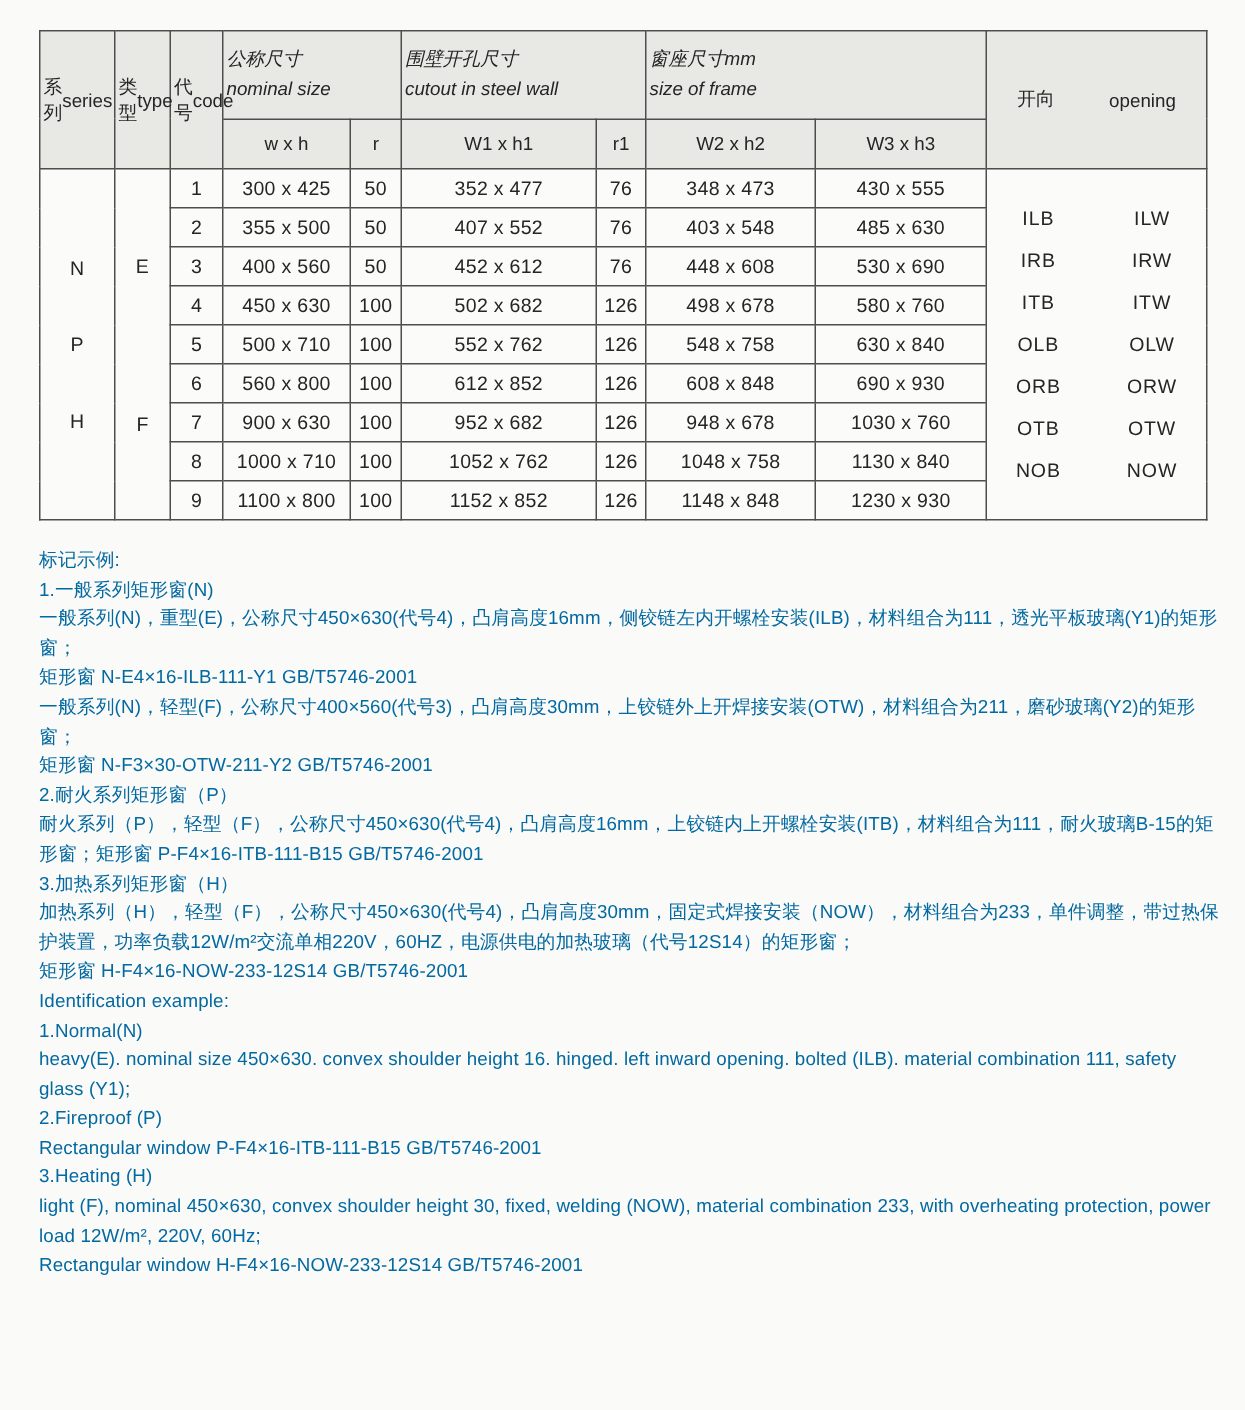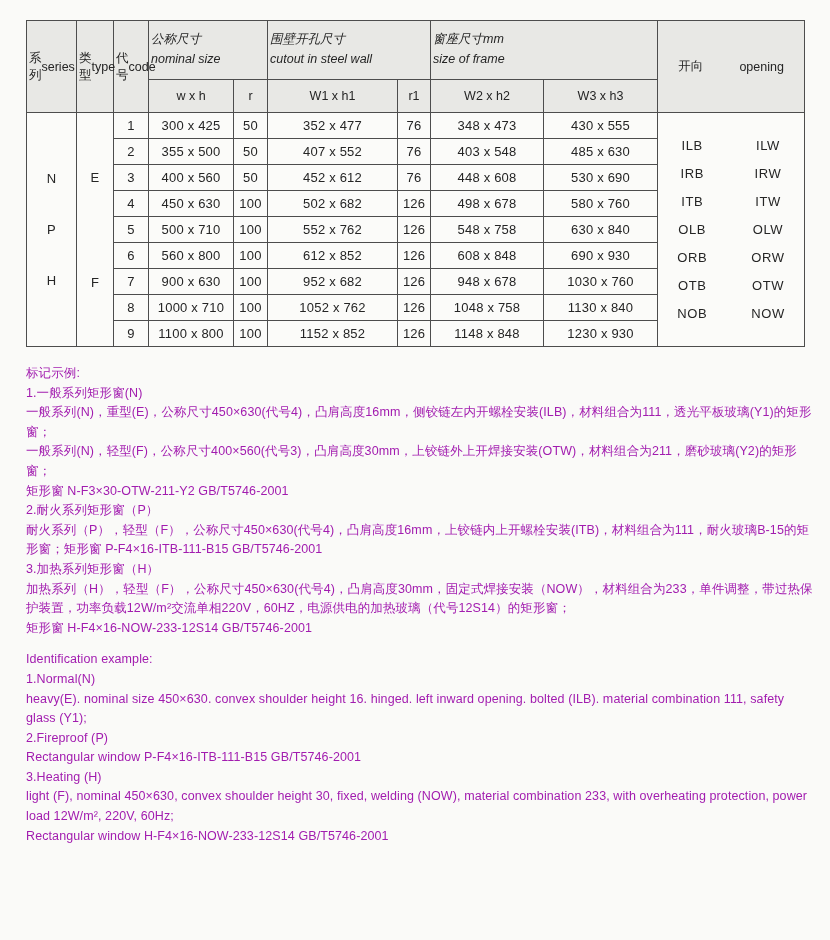--- a/index.html
+++ b/index.html
@@ -60,21 +60,21 @@
     justify-content: center;
     font-size: 13px;
     letter-spacing: 0.6px;
   }
 
   
   .notes { margin-top: 17px; width: 788px; }
   .note-line {
     font-size: 12.5px;
     line-height: 19.6px;
-    color: #a21caf;
+    color: #0369a1;
     letter-spacing: 0.1px;
     word-break: break-word;
   }
 </style>
 </head>
 <body>
 
 <div class="page">
 
   <table class="spec">
@@ -257,29 +257,30 @@
           <td>1148 x 848</td>
           <td>1230 x 930</td>
         </tr>
       </tbody>
   </table>
 
   <div class="notes">
       <div class="note-line">标记示例:</div>
       <div class="note-line">1.一般系列矩形窗(N)</div>
       <div class="note-line">一般系列(N)，重型(E)，公称尺寸450×630(代号4)，凸肩高度16mm，侧铰链左内开螺栓安装(ILB)，材料组合为111，透光平板玻璃(Y1)的矩形窗；</div>
+      <div class="note-line">矩形窗 N-E4×16-ILB-111-Y1 GB/T5746-2001</div>
       <div class="note-line">一般系列(N)，轻型(F)，公称尺寸400×560(代号3)，凸肩高度30mm，上铰链外上开焊接安装(OTW)，材料组合为211，磨砂玻璃(Y2)的矩形窗；</div>
       <div class="note-line">矩形窗 N-F3×30-OTW-211-Y2 GB/T5746-2001</div>
       <div class="note-line">2.耐火系列矩形窗（P）</div>
       <div class="note-line">耐火系列（P），轻型（F），公称尺寸450×630(代号4)，凸肩高度16mm，上铰链内上开螺栓安装(ITB)，材料组合为111，耐火玻璃B-15的矩形窗；矩形窗 P-F4×16-ITB-111-B15 GB/T5746-2001</div>
       <div class="note-line">3.加热系列矩形窗（H）</div>
       <div class="note-line">加热系列（H），轻型（F），公称尺寸450×630(代号4)，凸肩高度30mm，固定式焊接安装（NOW），材料组合为233，单件调整，带过热保护装置，功率负载12W/m²交流单相220V，60HZ，电源供电的加热玻璃（代号12S14）的矩形窗；</div>
       <div class="note-line">矩形窗 H-F4×16-NOW-233-12S14 GB/T5746-2001</div>
     </div>
-  <div class="notes" style="margin-top:12px">
+  <div class="notes" style="margin-top:0">
       <div class="note-line">Identification example:</div>
       <div class="note-line">1.Normal(N)</div>
       <div class="note-line">heavy(E). nominal size 450×630. convex shoulder height 16. hinged. left inward opening. bolted (ILB). material combination 111, safety glass (Y1);</div>
       <div class="note-line">2.Fireproof (P)</div>
       <div class="note-line">Rectangular window P-F4×16-ITB-111-B15 GB/T5746-2001</div>
       <div class="note-line">3.Heating (H)</div>
       <div class="note-line">light (F), nominal 450×630, convex shoulder height 30, fixed, welding (NOW), material combination 233, with overheating protection, power load 12W/m², 220V, 60Hz;</div>
       <div class="note-line">Rectangular window H-F4×16-NOW-233-12S14 GB/T5746-2001</div>
     </div>
 

